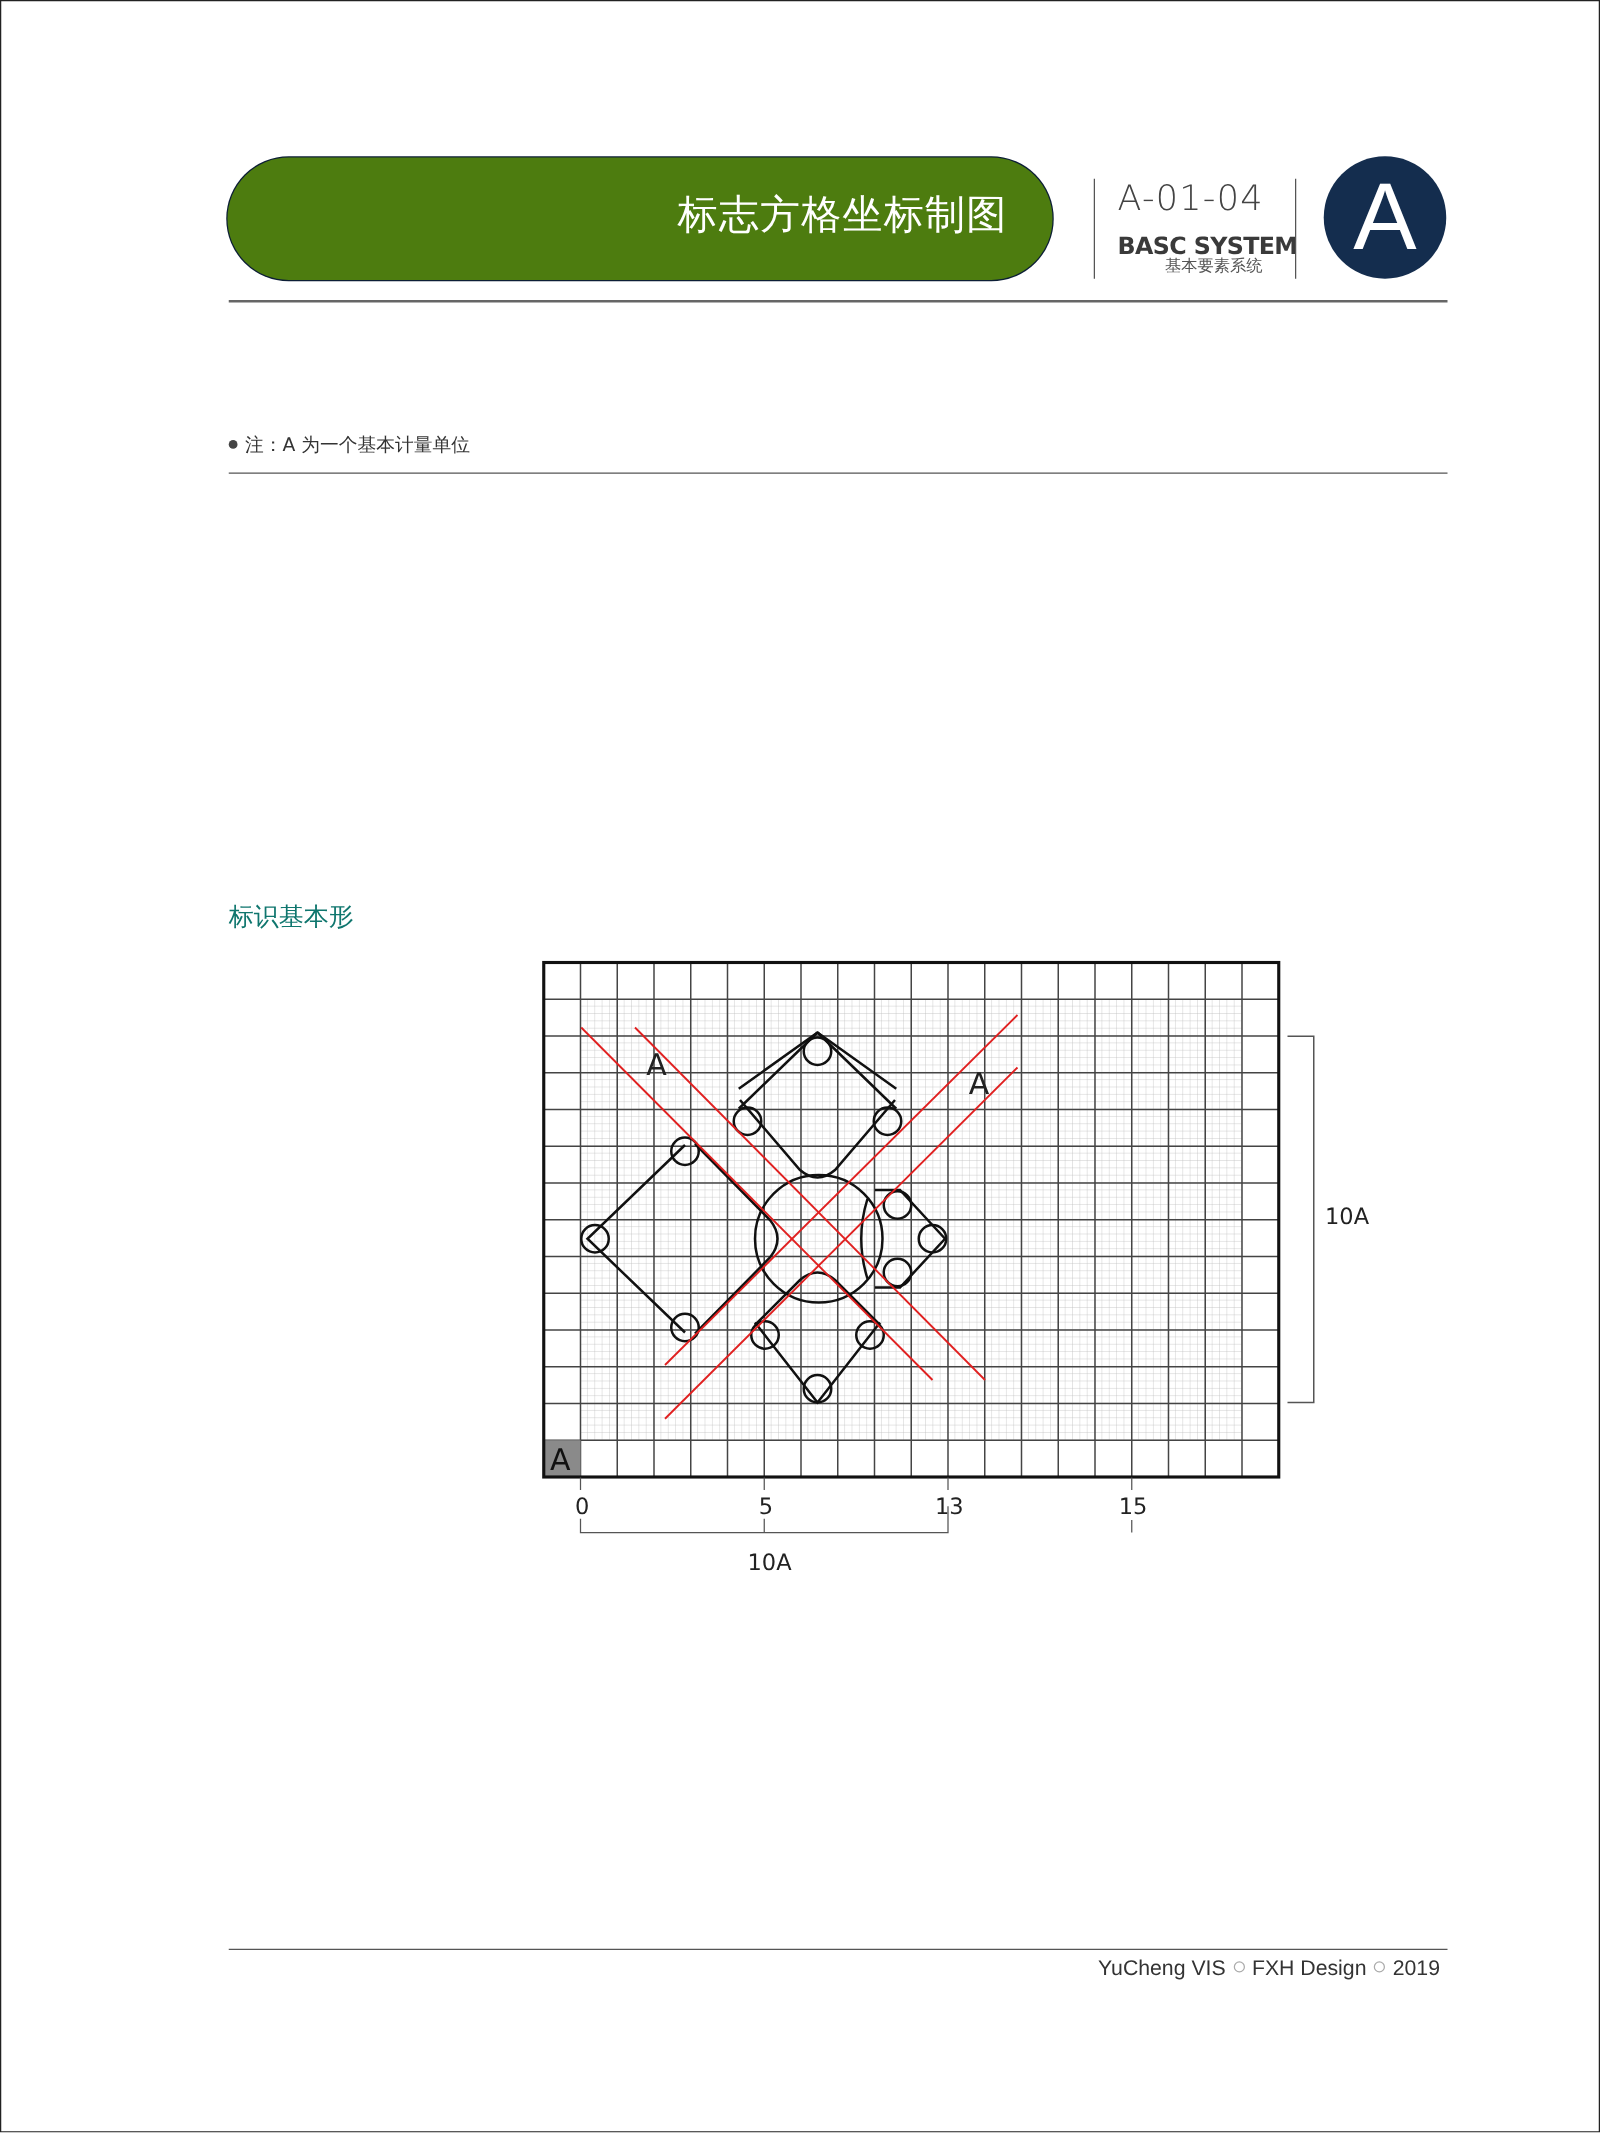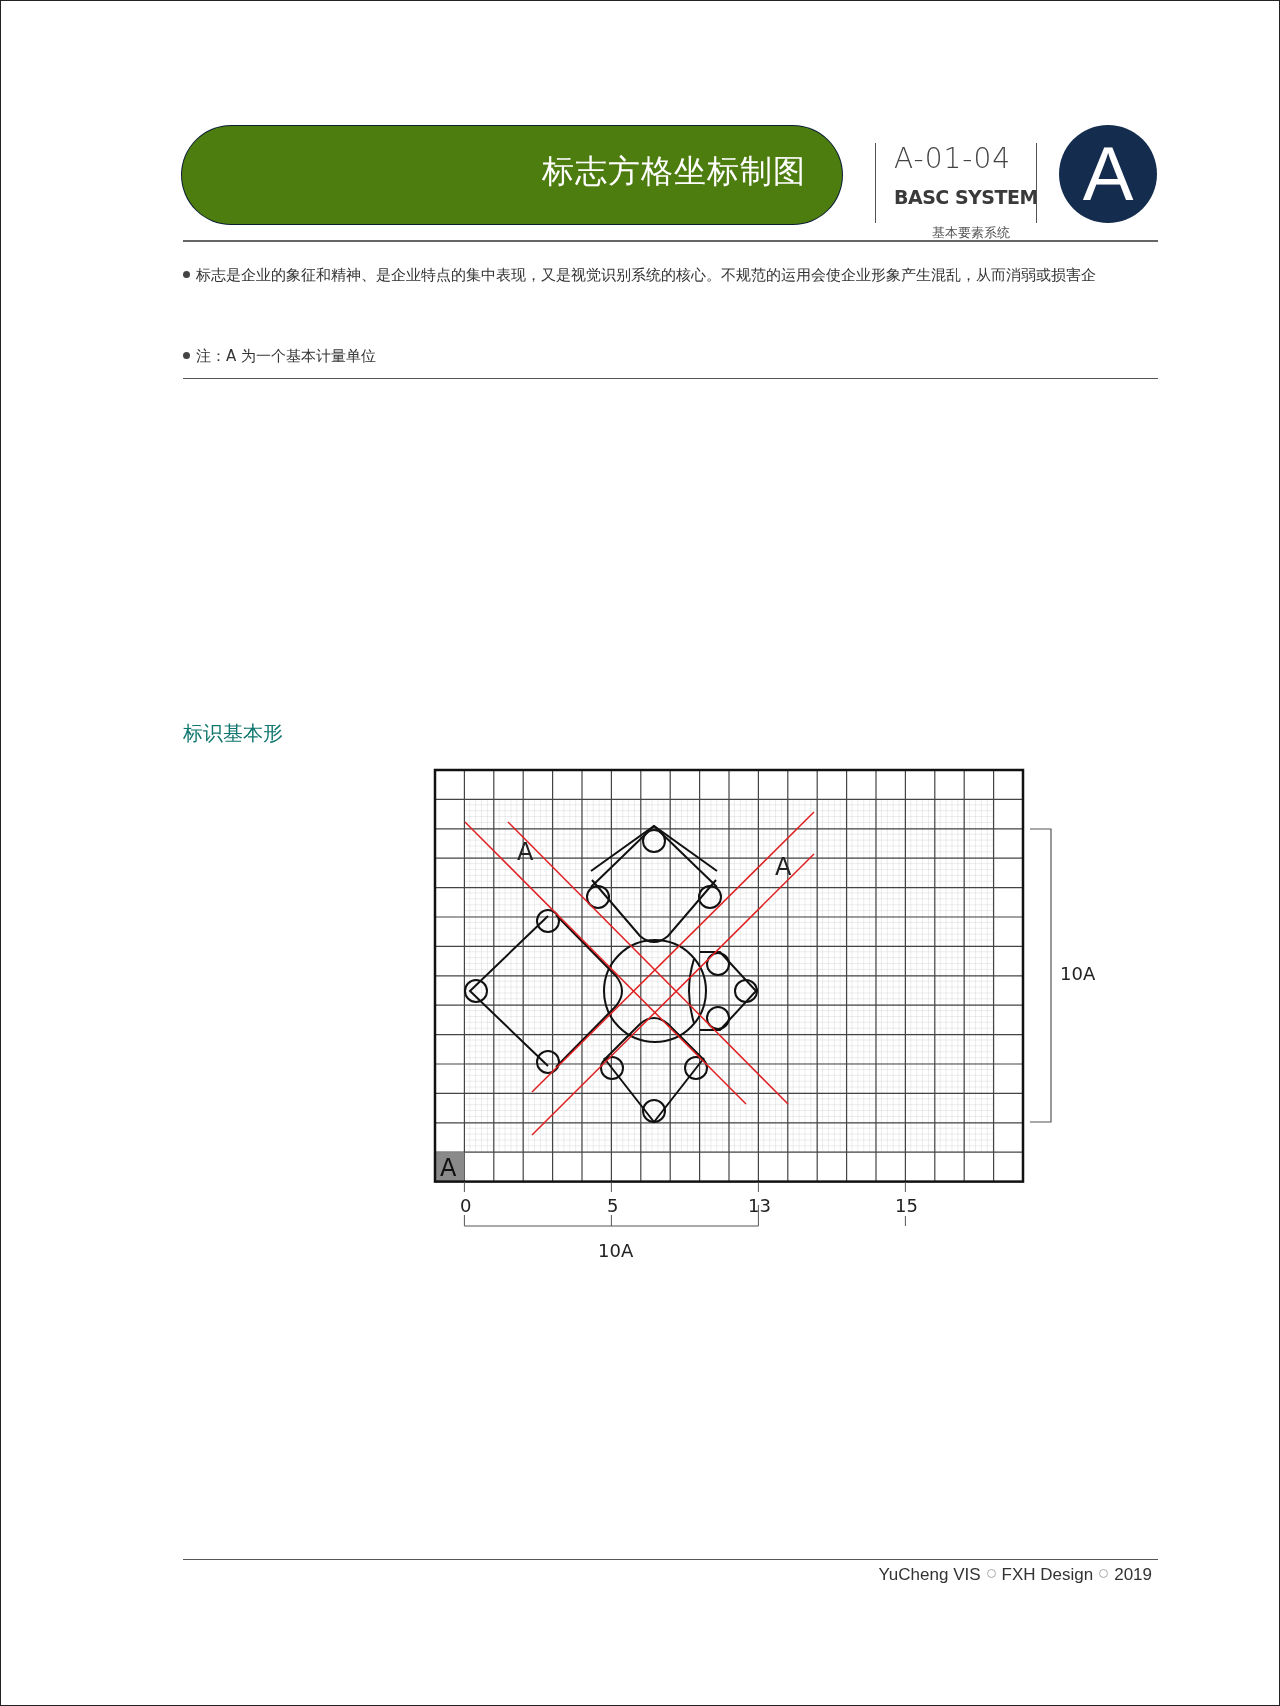--- a/index.html
+++ b/index.html
@@ -5,21 +5,21 @@
   html, body { margin:0; padding:0; }
   body { width:1280px; height:1706px; background:#ffffff; position:relative; overflow:hidden;
          font-family:"DejaVu Sans","Liberation Sans",sans-serif; color:#333; }
   .page-frame { position:absolute; left:0; top:0; width:1278px; height:1704px; border:1px solid #222; }
   .title-pill { position:absolute; left:182px; top:126px; width:660px; height:98px; background:#4d7c0f;
                 border-radius:49px; box-shadow:0 0 0 1px #0c1e36; }
   .title-text { position:absolute; right:36px; top:24px; color:#fff; font-size:32px; letter-spacing:1px; }
   .vline { position:absolute; width:1px; background:#555; }
   .code { position:absolute; left:894px; top:142px; font-size:28px; color:#444; letter-spacing:1px; font-weight:300; }
   .sys-en { position:absolute; left:894px; top:186px; font-size:19px; font-weight:bold; color:#3a3a3a; letter-spacing:-0.5px;}
-  .sys-cn { position:absolute; left:932px; top:224px; font-size:13px; color:#555; }
+  .sys-cn { position:absolute; left:932px; top:204px; font-size:13px; color:#555; }
   .badge { position:absolute; left:1059px; top:125px; width:98px; height:98px; border-radius:50%; background:#142d4e;
            color:#fff; font-size:76px; text-align:center; line-height:98px; font-family:"Liberation Sans",sans-serif; }
   .hr { position:absolute; left:183px; width:975px; height:2px; background:#666; }
   .para { position:absolute; left:183px; font-size:15px; color:#333; line-height:21px; }
   .para .dot { display:inline-block; width:7px; height:7px; border-radius:50%; background:#444; margin-right:6px; vertical-align:middle; position:relative; top:-1px;}
   .para .indent { padding-left:14px; }
   .section-title { position:absolute; left:183px; top:720px; font-size:20px; color:#0f766e; }
   .diagram { position:absolute; left:0; top:0; }
   .axis-label { position:absolute; font-size:18px; color:#222; font-family:"DejaVu Sans",sans-serif; }
   .footer { position:absolute; right:128px; top:1565px; font-size:17px; color:#333; font-family:"Liberation Sans",sans-serif; }
@@ -36,21 +36,20 @@
 <div class="vline" style="left:875px; top:143px; height:80px;"></div>
 <div class="code">A-01-04</div>
 <div class="sys-en">BASC SYSTEM</div>
 <div class="sys-cn">基本要素系统</div>
 <div class="vline" style="left:1036px; top:143px; height:80px;"></div>
 <div class="badge">A</div>
 
 <div class="hr" style="top:240px;"></div>
 
 <div class="para" style="top:265px; width:980px;">
-  <div><span class="dot"></span><span>标志是企业的象征和精神、是企业特点的集中表现，又是视觉识别系统的核心。不规范的运用会使企业形象产生混乱，从而消弱或损害企</span></div>
 </div>
 <div class="para" style="top:346px;">
   <span class="dot"></span><span>注：A 为一个基本计量单位</span>
 </div>
 <div class="hr" style="top:378px; height:1px; background:#555;"></div>
 
 <div class="section-title">标识基本形</div>
 
 <svg class="diagram" width="1280" height="1706" viewBox="0 0 1280 1706">
   <defs>

